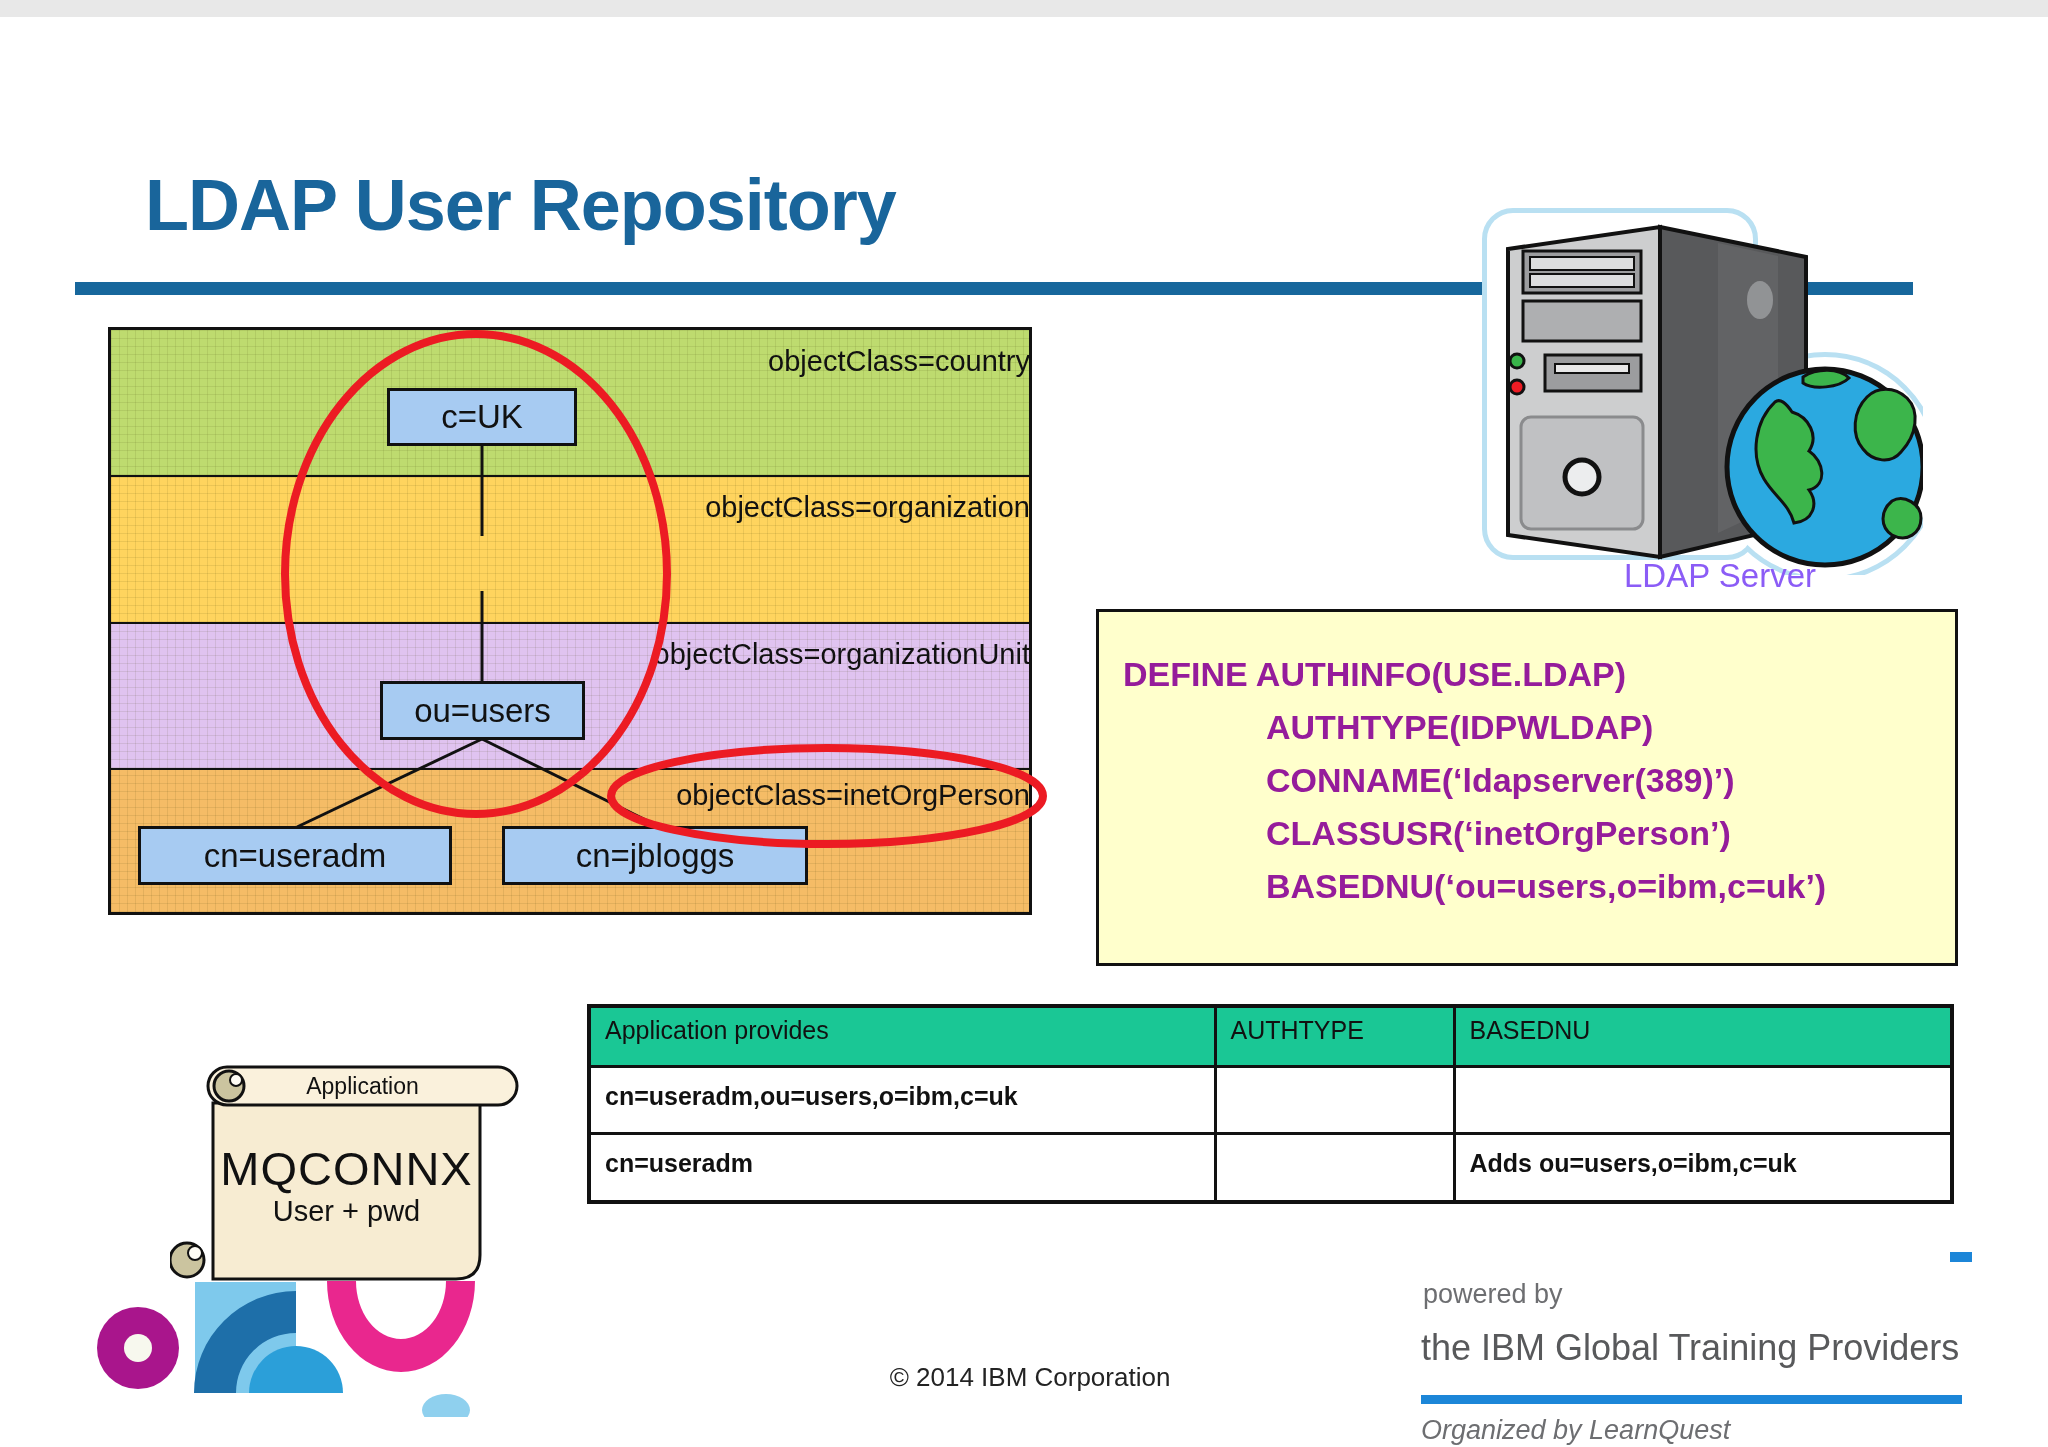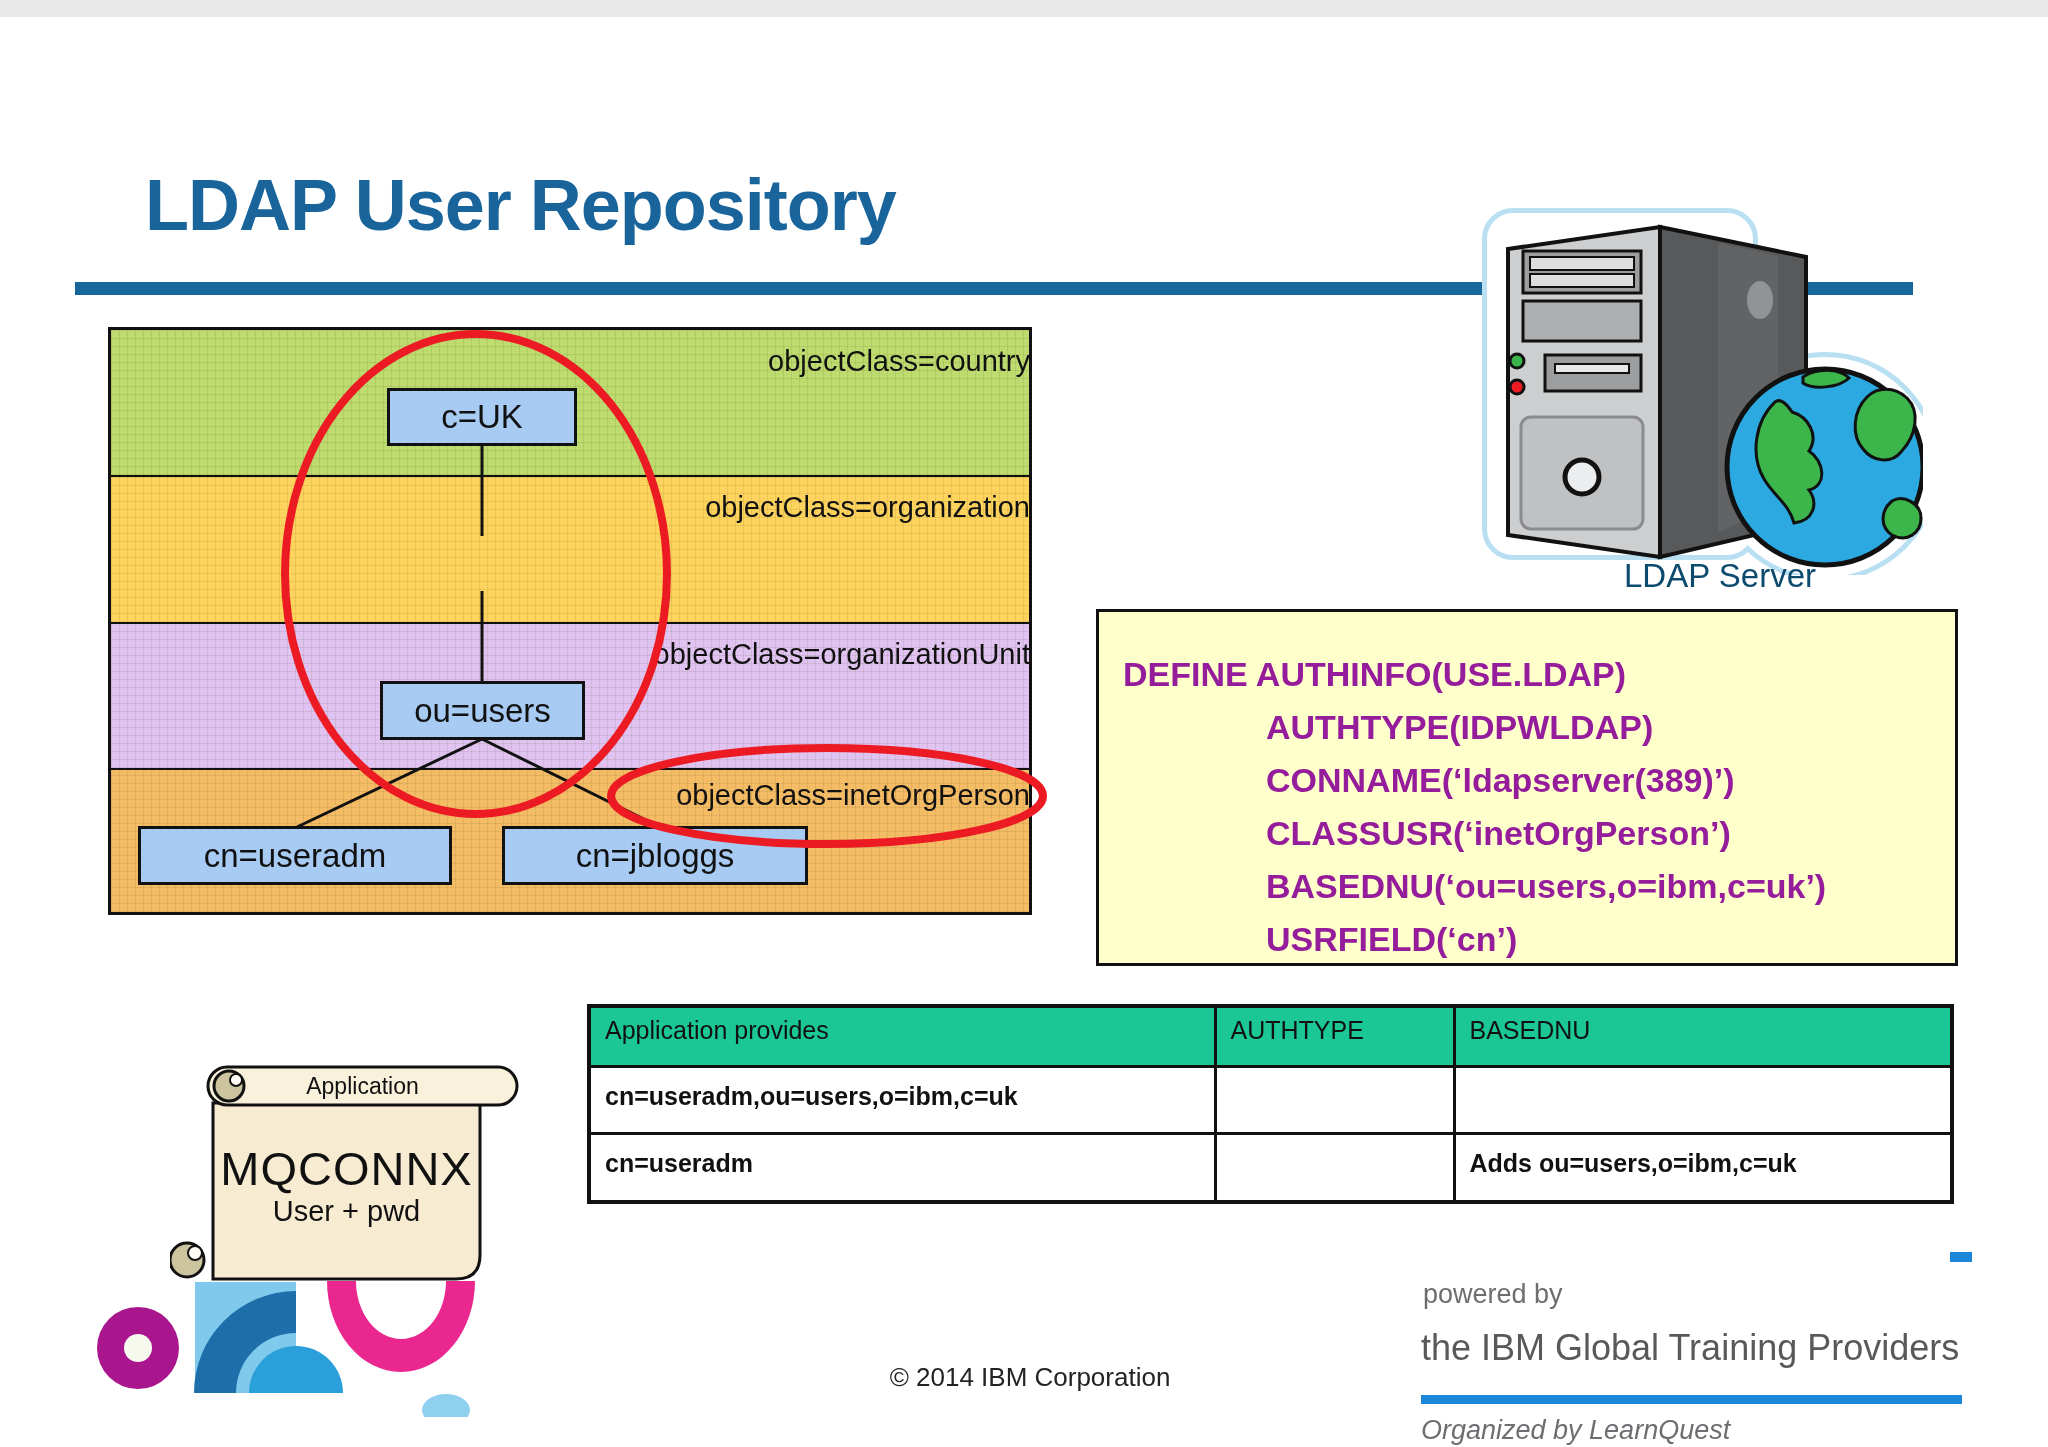--- a/index.html
+++ b/index.html
@@ -21,21 +21,21 @@
         display:flex;align-items:center;justify-content:center;
         font-size:33px;color:#111;}
   svg.overlay{left:0;top:0;pointer-events:none;}
   
   .mqsc-box{left:1096px;top:592px;width:862px;height:357px;background:#FFFFCC;
             border:3px solid #111;box-sizing:border-box;}
   .mqsc-text{padding:36px 0 0 24px;font-size:34px;font-weight:bold;color:#951C9B;line-height:53px;}
   .mqsc-line{white-space:pre;}
   .mqsc-indent{padding-left:143px;}
   
-  .server-label{left:1545px;top:540px;width:350px;text-align:center;font-size:33px;color:#0c4a6e;}
+  .server-label{left:1545px;top:540px;width:350px;text-align:center;font-size:33px;color:#8b5cf6;}
   
   .map-table{left:587px;top:987px;z-index:3;border-collapse:collapse;table-layout:fixed;background:#fff;}
   .map-table td,.map-table th{border:3px solid #111;padding:8px 10px 0 14px;text-align:left;vertical-align:top;
        font-size:25px;color:#111;overflow:hidden;}
   .map-table{border:4px solid #111;}
   .map-table th{background:#1AC795;font-weight:normal;height:60px;box-sizing:border-box;}
   .map-table td{font-weight:bold;}
   .rowh1 td{height:67px;box-sizing:border-box;padding-top:14px;}
   .rowh2 td{height:69px;box-sizing:border-box;padding-top:14px;}
   .rowh3 td{height:72px;box-sizing:border-box;padding-top:14px;}
@@ -124,21 +124,20 @@
   </svg>
   <div class="abs server-label">LDAP Server</div>
 
   <div class="abs mqsc-box">
     <div class="mqsc-text">
       <div class="mqsc-line">DEFINE AUTHINFO(USE.LDAP)</div>
       <div class="mqsc-line mqsc-indent">AUTHTYPE(IDPWLDAP)</div>
       <div class="mqsc-line mqsc-indent">CONNAME(‘ldapserver(389)’)</div>
       <div class="mqsc-line mqsc-indent">CLASSUSR(‘inetOrgPerson’)</div>
       <div class="mqsc-line mqsc-indent">BASEDNU(‘ou=users,o=ibm,c=uk’)</div>
-      <div class="mqsc-line mqsc-indent">USRFIELD(‘cn’)</div>
     </div>
   </div>
 
   <div class="abs brand powered-by">powered by</div>
   <div class="abs provider">the IBM Global Training Providers</div>
   <div class="abs brand-rule"></div>
   <div class="abs brand organized">Organized by LearnQuest</div>
   <div class="abs brand-stub"></div>
 
   <table class="abs map-table">

